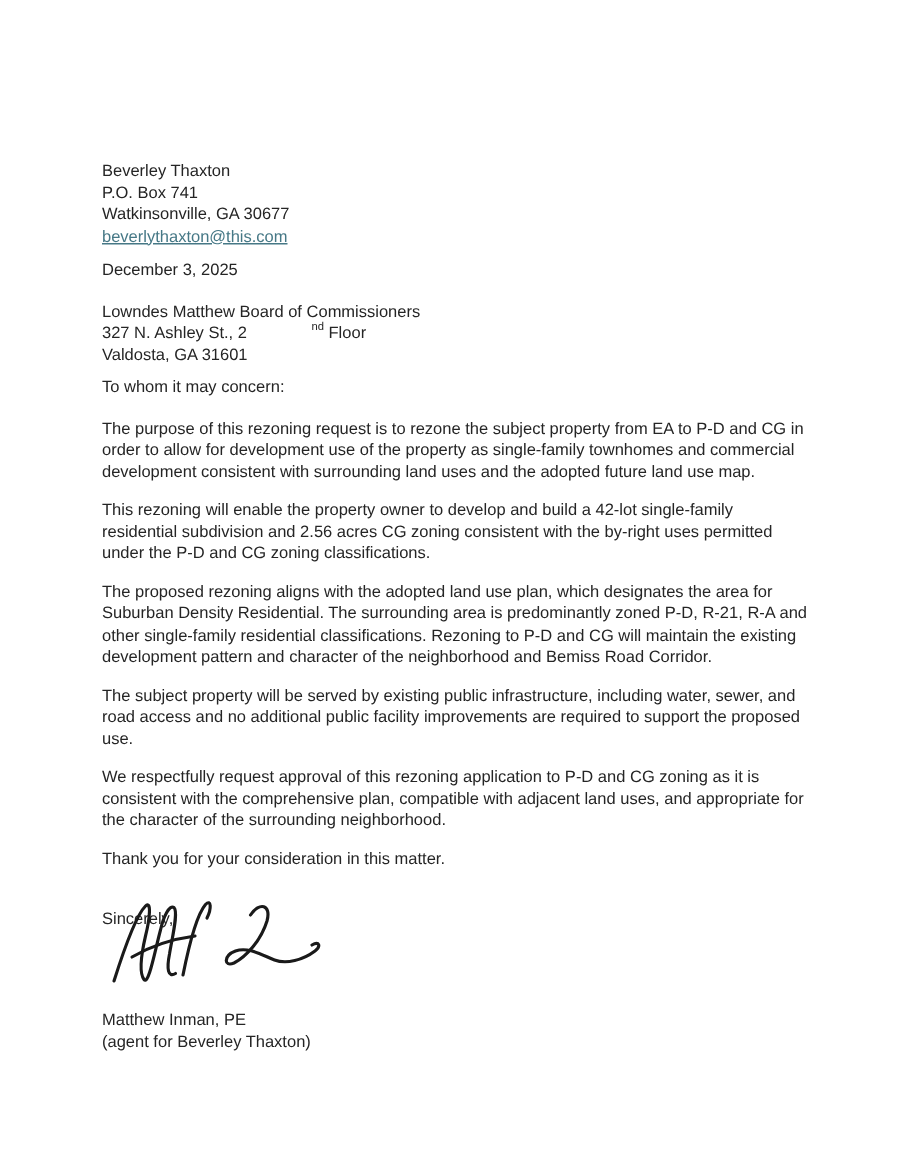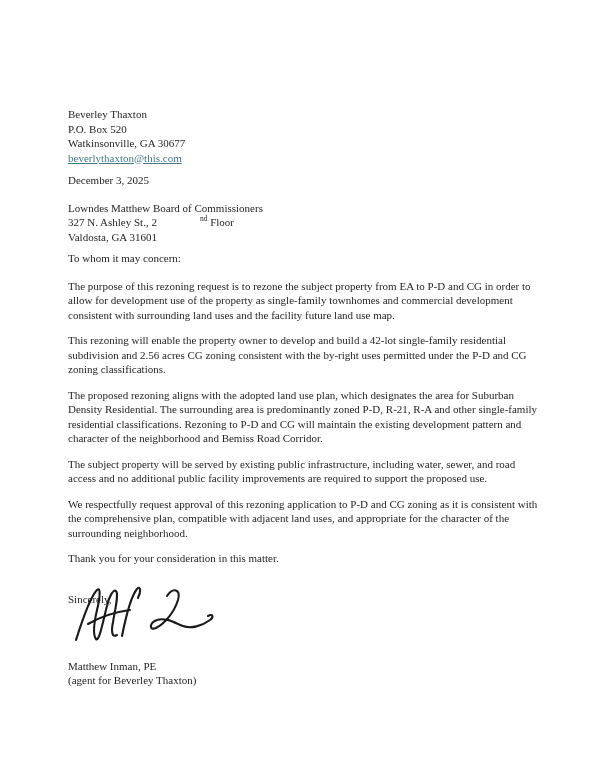--- a/index.html
+++ b/index.html
@@ -6,21 +6,21 @@
     margin: 0;
     padding: 0;
     background: #ffffff;
   }
   .page {
     position: relative;
     width: 548px;
     height: 776px;
     background: #ffffff;
     overflow: hidden;
-    font-family: Liberation Serif, serif;
+    font-family: Liberation Sans, sans-serif;
     font-size: 11px;
     line-height: 14.5px;
     color: #252525;
     -webkit-font-smoothing: antialiased;
   }
   .content {
     position: absolute;
     left: 68px;
     top: 107px;
     width: 470px;
@@ -58,38 +58,38 @@
   .sig-name-block { margin-top: 16px; }
 </style>
 </head>
 <body>
 
 <div class="page">
   <div class="content">
 
     <div class="block sender">
       <div>Beverley Thaxton</div>
-      <div>P.O. Box 520</div>
+      <div>P.O. Box 741</div>
       <div>Watkinsonville, GA 30677</div>
       <div>
         <span class="email-link">beverlythaxton@this.com</span>
       </div>
     </div>
 
     <div class="block date-line">December 3, 2025</div>
 
     <div class="block recipient">
       <div>Lowndes Matthew Board of Commissioners</div>
       <div><span>327 N. Ashley St., 2</span><sup class="ord">nd</sup><span> Floor</span></div>
       <div>Valdosta, GA 31601</div>
     </div>
 
     <div class="block salutation">To whom it may concern:</div>
 
-    <p class="body-para">The purpose of this rezoning request is to rezone the subject property from EA to P-D and CG in order to allow for development use of the property as single-family townhomes and commercial development consistent with surrounding land uses and the facility future land use map.</p>
+    <p class="body-para">The purpose of this rezoning request is to rezone the subject property from EA to P-D and CG in order to allow for development use of the property as single-family townhomes and commercial development consistent with surrounding land uses and the adopted future land use map.</p>
     <p class="body-para">This rezoning will enable the property owner to develop and build a 42-lot single-family residential subdivision and 2.56 acres CG zoning consistent with the by-right uses permitted under the P-D and CG zoning classifications.</p>
     <p class="body-para">The proposed rezoning aligns with the adopted land use plan, which designates the area for Suburban Density Residential. The surrounding area is predominantly zoned P-D, R-21, R-A and other single-family residential classifications. Rezoning to P-D and CG will maintain the existing development pattern and character of the neighborhood and Bemiss Road Corridor.</p>
     <p class="body-para">The subject property will be served by existing public infrastructure, including water, sewer, and road access and no additional public facility improvements are required to support the proposed use.</p>
     <p class="body-para">We respectfully request approval of this rezoning application to P-D and CG zoning as it is consistent with the comprehensive plan, compatible with adjacent land uses, and appropriate for the character of the surrounding neighborhood.</p>
     <p class="body-para">Thank you for your consideration in this matter.</p>
 
     <div class="closing-area">
       <div>Sincerely,</div>
       <svg class="signature-svg" viewBox="0 0 150 62" xmlns="http://www.w3.org/2000/svg" fill="none" stroke="#1a1a1a" stroke-width="2.1" stroke-linecap="round" stroke-linejoin="round">
         <path d="M6,57 C12,38 21,13 27,7 C31,3 30,15 27,27 C24,40 23,52 26,56 C29,60 33,38 37,23 C39,14 43,6 46,8 C49,11 45,27 43,39 C41,49 42,55 47,52"></path>

